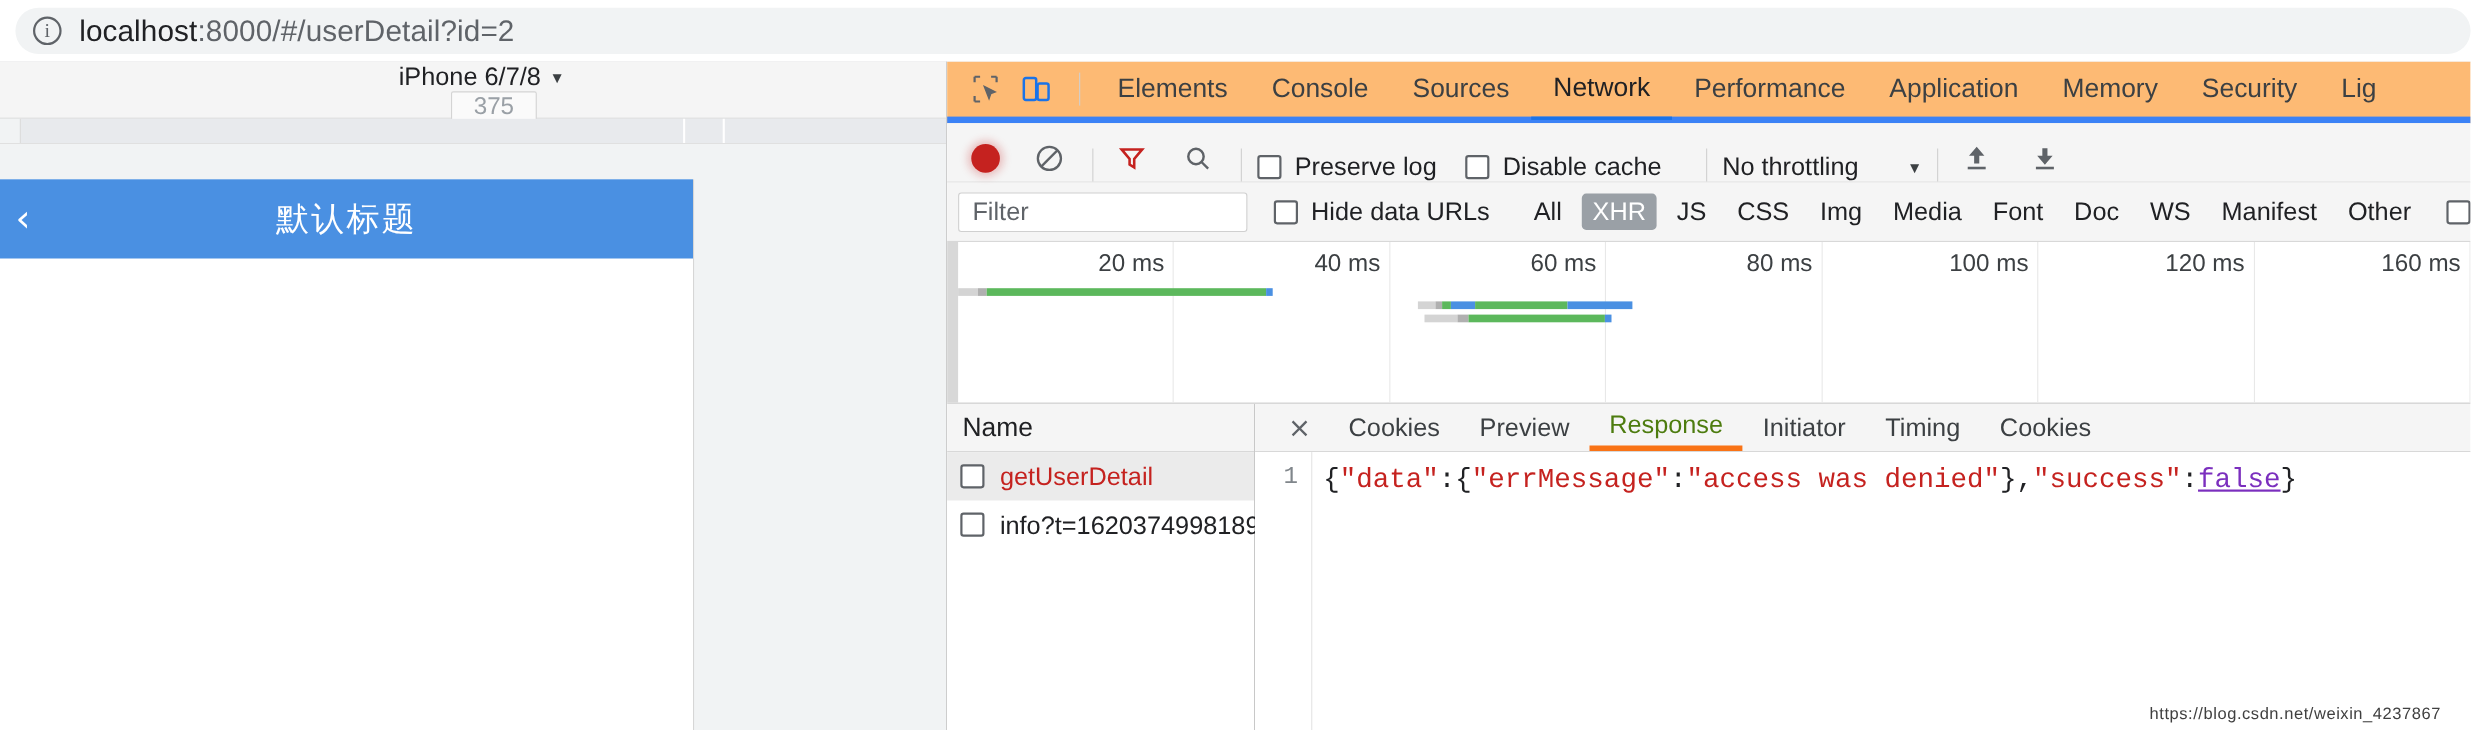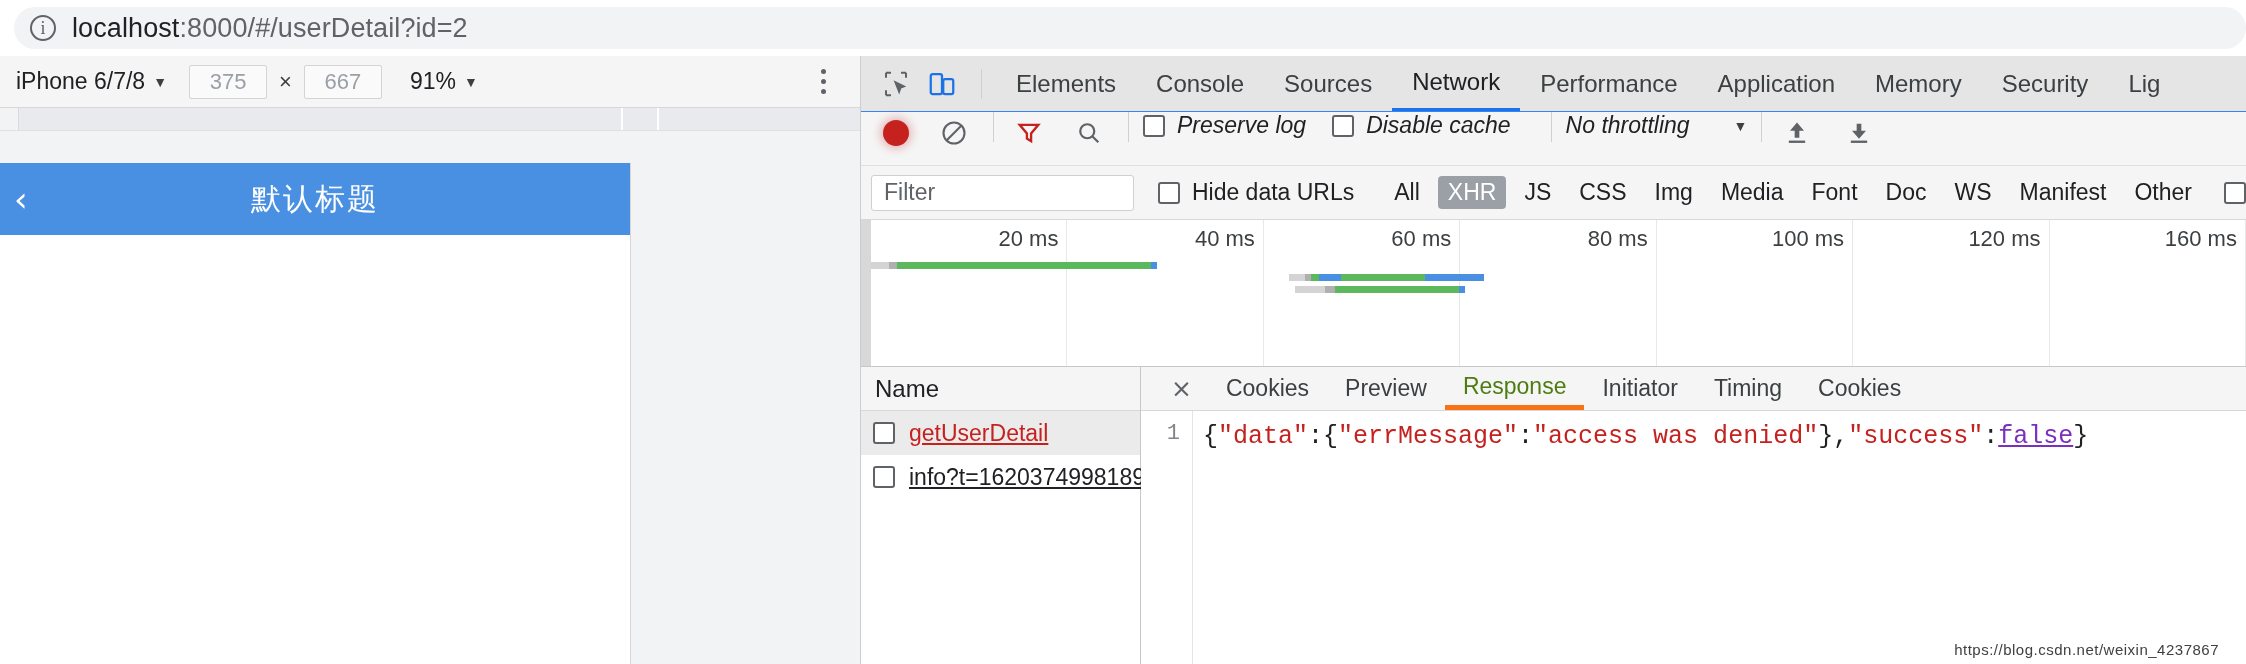--- a/index.html
+++ b/index.html
@@ -61,20 +61,21 @@
     border-right: 1px solid #cdcdcd;
     overflow: hidden;
   }
   .device-toolbar {
     height: 52px;
     background: #f5f5f5;
     border-bottom: 1px solid #d8d8d8;
     display: flex; align-items: center;
     padding: 0 0 0 16px;
     box-sizing: border-box;
+    flex-direction: column;
   }
   .dev-select {
     font-size: 23px; color: #202124;
     display: flex; align-items: center; gap: 8px;
     white-space: nowrap;
   }
   .caret { font-size: 14px; color: #3c4043; }
   .dim-input {
     width: 78px; height: 34px;
     margin-left: 22px;
@@ -144,22 +145,22 @@
 
   
   .devtools {
     position: absolute; left: 861px; top: 56px;
     width: 1385px; height: 608px;
     background: #ffffff;
     overflow: hidden;
   }
   .dt-tabbar {
     height: 56px;
-    background: #e5e5e5;
-    border-bottom: 1px solid #3b82f6;
+    background: #fdba74;
+    border-bottom: 6px solid #3b82f6;
     display: flex; align-items: center;
     padding-left: 14px;
     box-sizing: border-box;
   }
   .ic-btn {
     width: 42px; height: 42px;
     display: flex; align-items: center; justify-content: center;
     margin-right: 4px;
   }
   .vsep { width: 1px; height: 30px; background: #d0d0d0; margin: 0 14px; }
@@ -173,24 +174,23 @@
   }
   .dt-tab.active {
     color: #202124;
     border-bottom: 3px solid #1a73e8;
   }
 
   .net-toolbar {
     height: 54px;
     background: #f5f5f5;
     border-bottom: 1px solid #e0e0e0;
-    display: flex; align-items: flex-start;
+    display: flex; align-items: flex-end;
     padding-left: 14px;
     box-sizing: border-box;
-    font-style: italic;
   }
   .rec-dot {
     width: 26px; height: 26px; border-radius: 50%;
     background: #c5221f;
     box-shadow: 0 0 8px 3px rgba(197,34,31,0.28);
   }
   .ban-icon { width: 28px; height: 28px; }
   .cbox {
     width: 22px; height: 22px;
     border: 2px solid #5f6368;
@@ -290,21 +290,21 @@
   .req-row {
     height: 44px;
     display: flex; align-items: center;
     padding-left: 12px;
     gap: 14px;
     font-size: 23px;
     box-sizing: border-box;
   }
   .req-row.sel { background: #ebebeb; }
   .req-name.err { color: #c5221f; }
-  .req-name { color: #202124; white-space: nowrap; text-decoration: underline; }
+  .req-name { color: #202124; white-space: nowrap; }
 
   .detail {
     flex: 1;
     display: flex; flex-direction: column;
     background: #ffffff;
   }
   .detail-tabs {
     height: 44px;
     background: #f5f5f5;
     border-bottom: 1px solid #d8d8d8;

